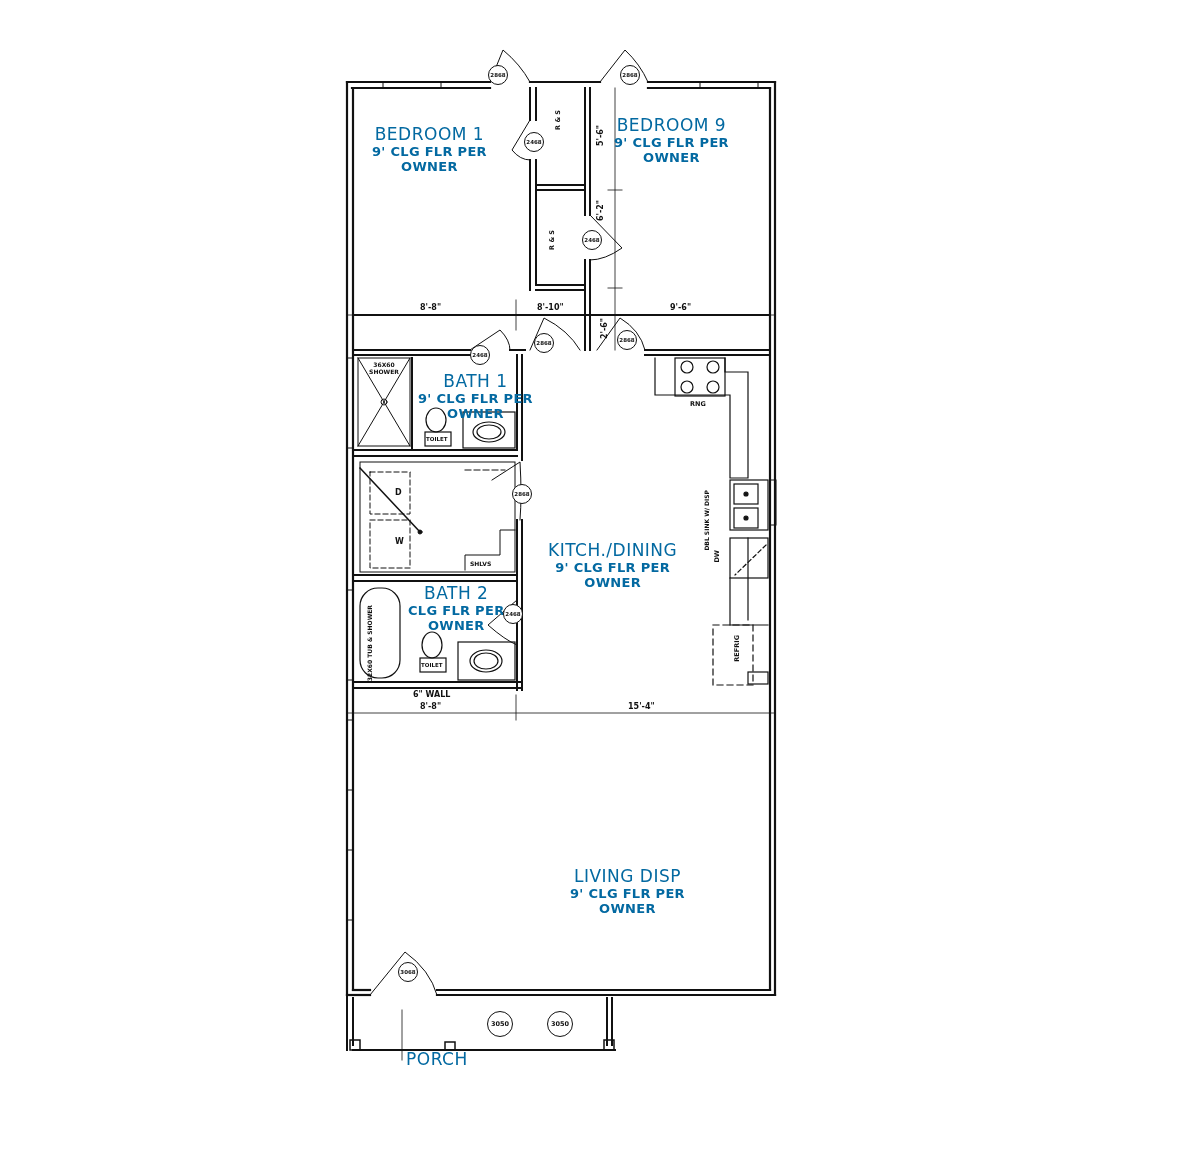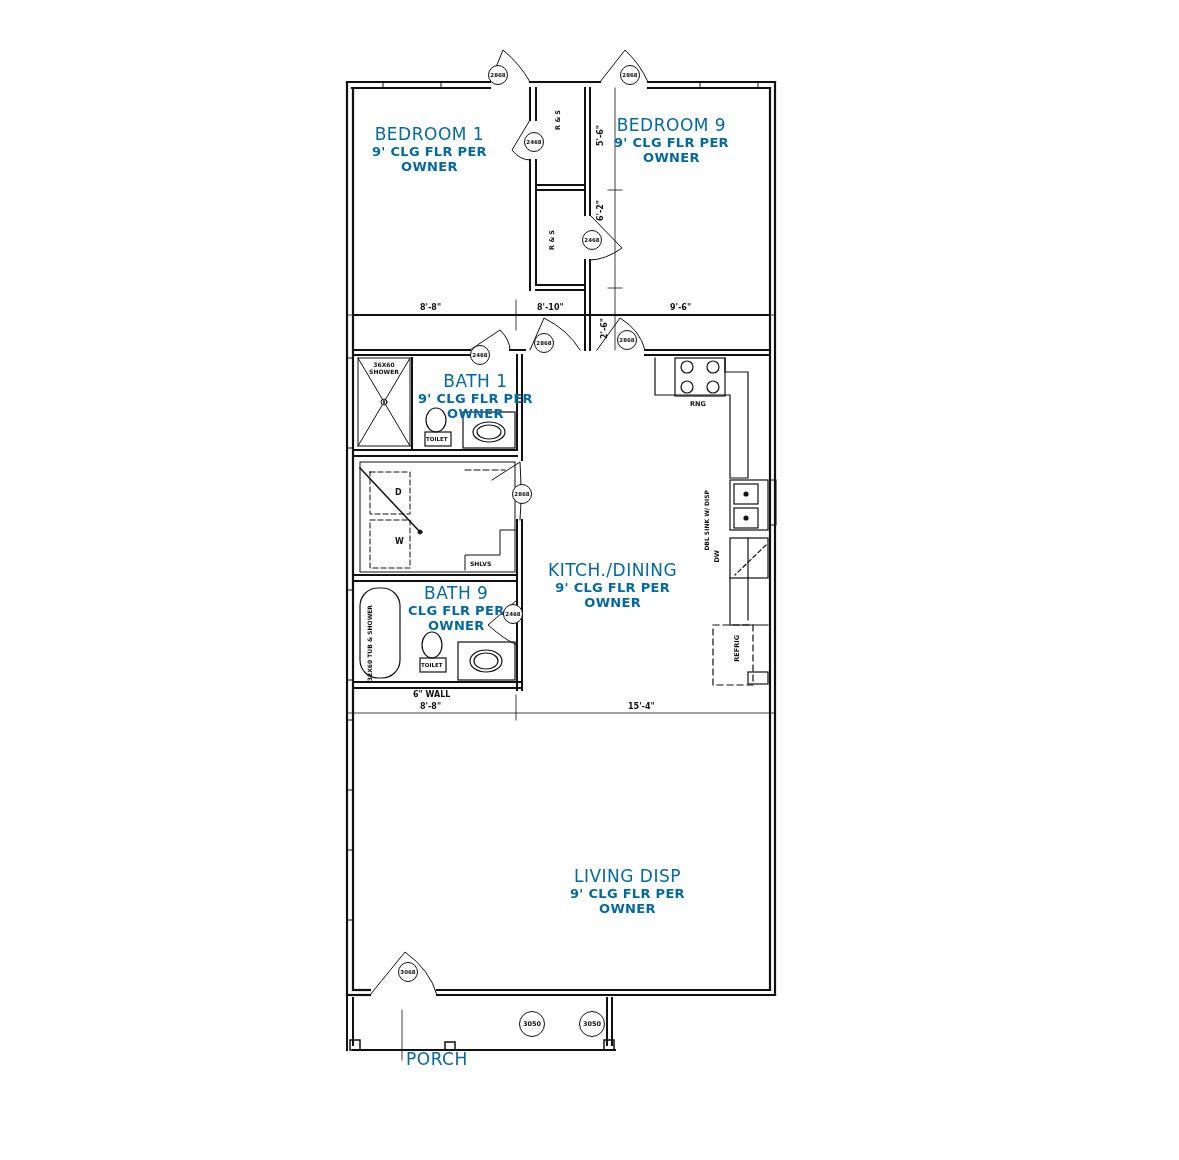--- a/index.html
+++ b/index.html
@@ -3,21 +3,21 @@
 <meta charset="utf-8">
 <style>
   html, body { margin:0; padding:0; background:#ffffff; }
   body { width:1179px; height:1160px; position:relative; overflow:hidden; font-family:"DejaVu Sans", sans-serif; color:#111; }
   #plan { position:absolute; left:0; top:0; width:1179px; height:1160px; }
   .lbl { position:absolute; text-align:center; font-family:"DejaVu Sans", sans-serif; color:#0369a1; line-height:1; white-space:nowrap; }
   .room-title { font-size:17px; letter-spacing:0.5px; transform:scaleY(1.05); }
   .room-note { font-size:13px; font-weight:bold; letter-spacing:0.3px; margin-top:2px; }
   .dim { position:absolute; font-size:8px; font-weight:bold; color:#111; white-space:nowrap; }
   .tag { position:absolute; width:20px; height:20px; border:1.3px solid #111; border-radius:50%; background:#fff; font-size:5.5px; font-weight:bold; display:flex; align-items:center; justify-content:center; box-sizing:border-box; }
-  .tag.big { width:26px; height:26px; font-size:6.5px;margin-left:32px; }
+  .tag.big { width:26px; height:26px; font-size:6.5px; }
   .small { position:absolute; font-size:6.5px; font-weight:bold; white-space:nowrap; }
   .vert { writing-mode:vertical-rl; transform:rotate(180deg); }
 </style>
 </head>
 <body>
 
 <div id="plan">
 <svg width="1179" height="1160" viewBox="0 0 1179 1160" xmlns="http://www.w3.org/2000/svg">
   <g fill="none" stroke="#111" stroke-linecap="square">
 
@@ -193,25 +193,25 @@
   <div class="room-title">BEDROOM 9</div>
   <div class="room-note">9' CLG FLR PER</div>
   <div class="room-note">OWNER</div>
 </div>
 <div class="lbl" style="left:418px;top:373px;">
   <div class="room-title">BATH 1</div>
   <div class="room-note">9' CLG FLR PER</div>
   <div class="room-note">OWNER</div>
 </div>
 <div class="lbl" style="left:408px;top:585px;">
-  <div class="room-title">BATH 9</div>
+  <div class="room-title">BATH 2</div>
   <div class="room-note">CLG FLR PER</div>
   <div class="room-note">OWNER</div>
 </div>
-<div class="lbl" style="left:548px;top:562px;">
+<div class="lbl" style="left:548px;top:542px;">
   <div class="room-title">KITCH./DINING</div>
   <div class="room-note">9' CLG FLR PER</div>
   <div class="room-note">OWNER</div>
 </div>
 <div class="lbl" style="left:570px;top:868px;">
   <div class="room-title">LIVING DISP</div>
   <div class="room-note">9' CLG FLR PER</div>
   <div class="room-note">OWNER</div>
 </div>
 <div class="lbl room-title" style="left:406px;top:1015px;margin-top:36px;">PORCH</div>

